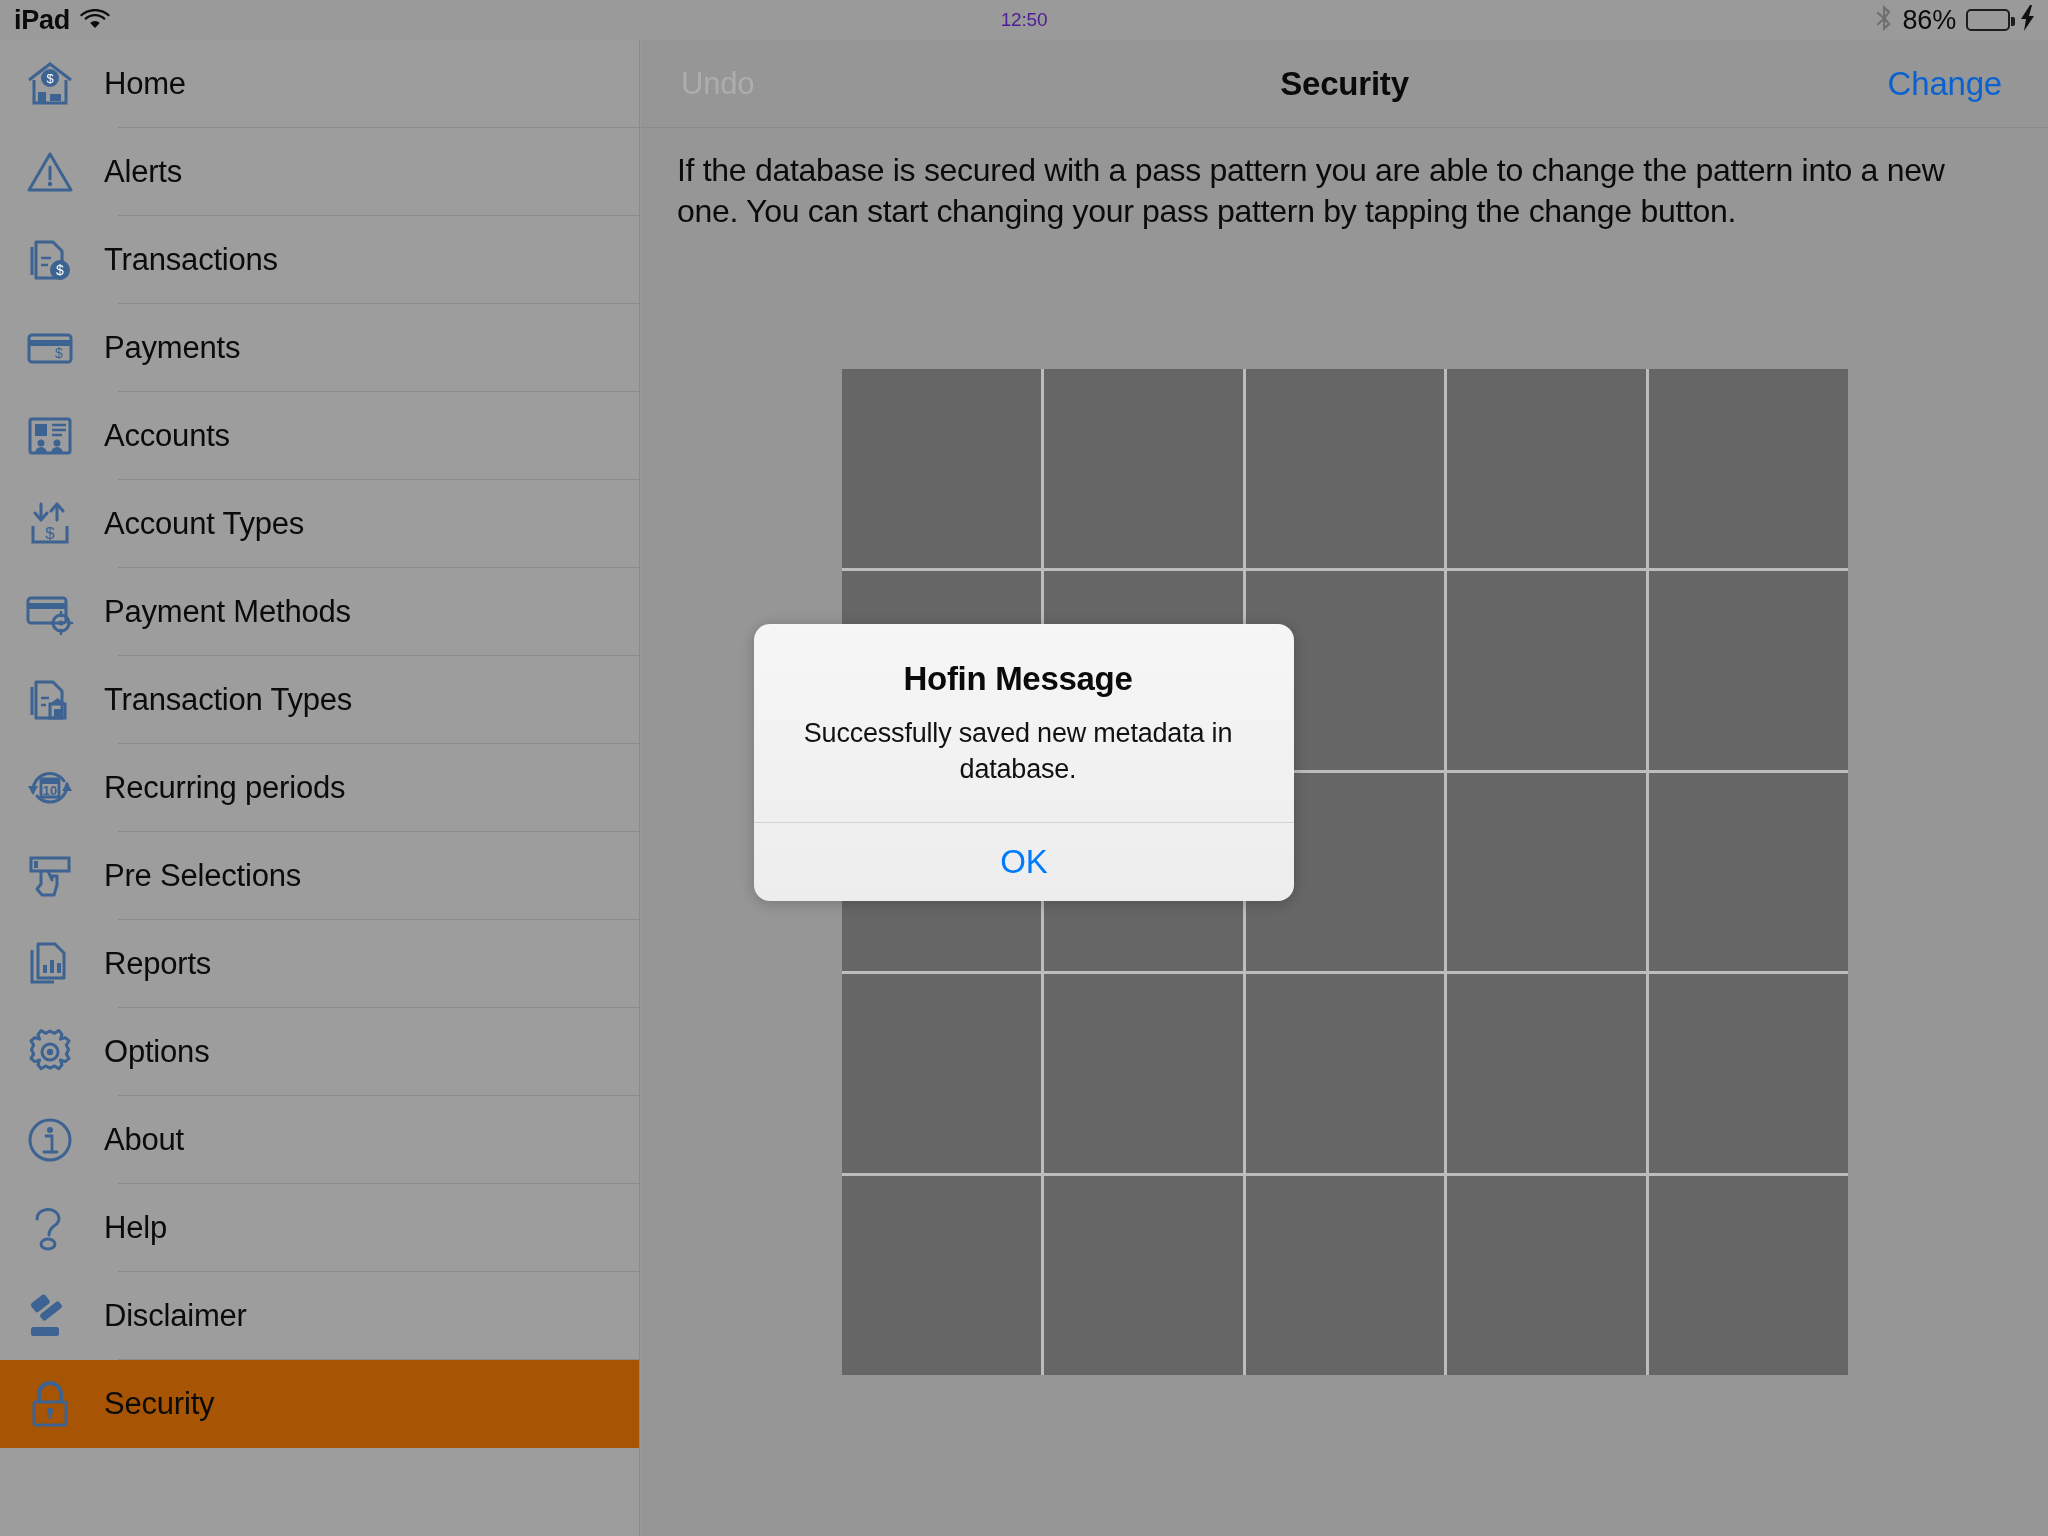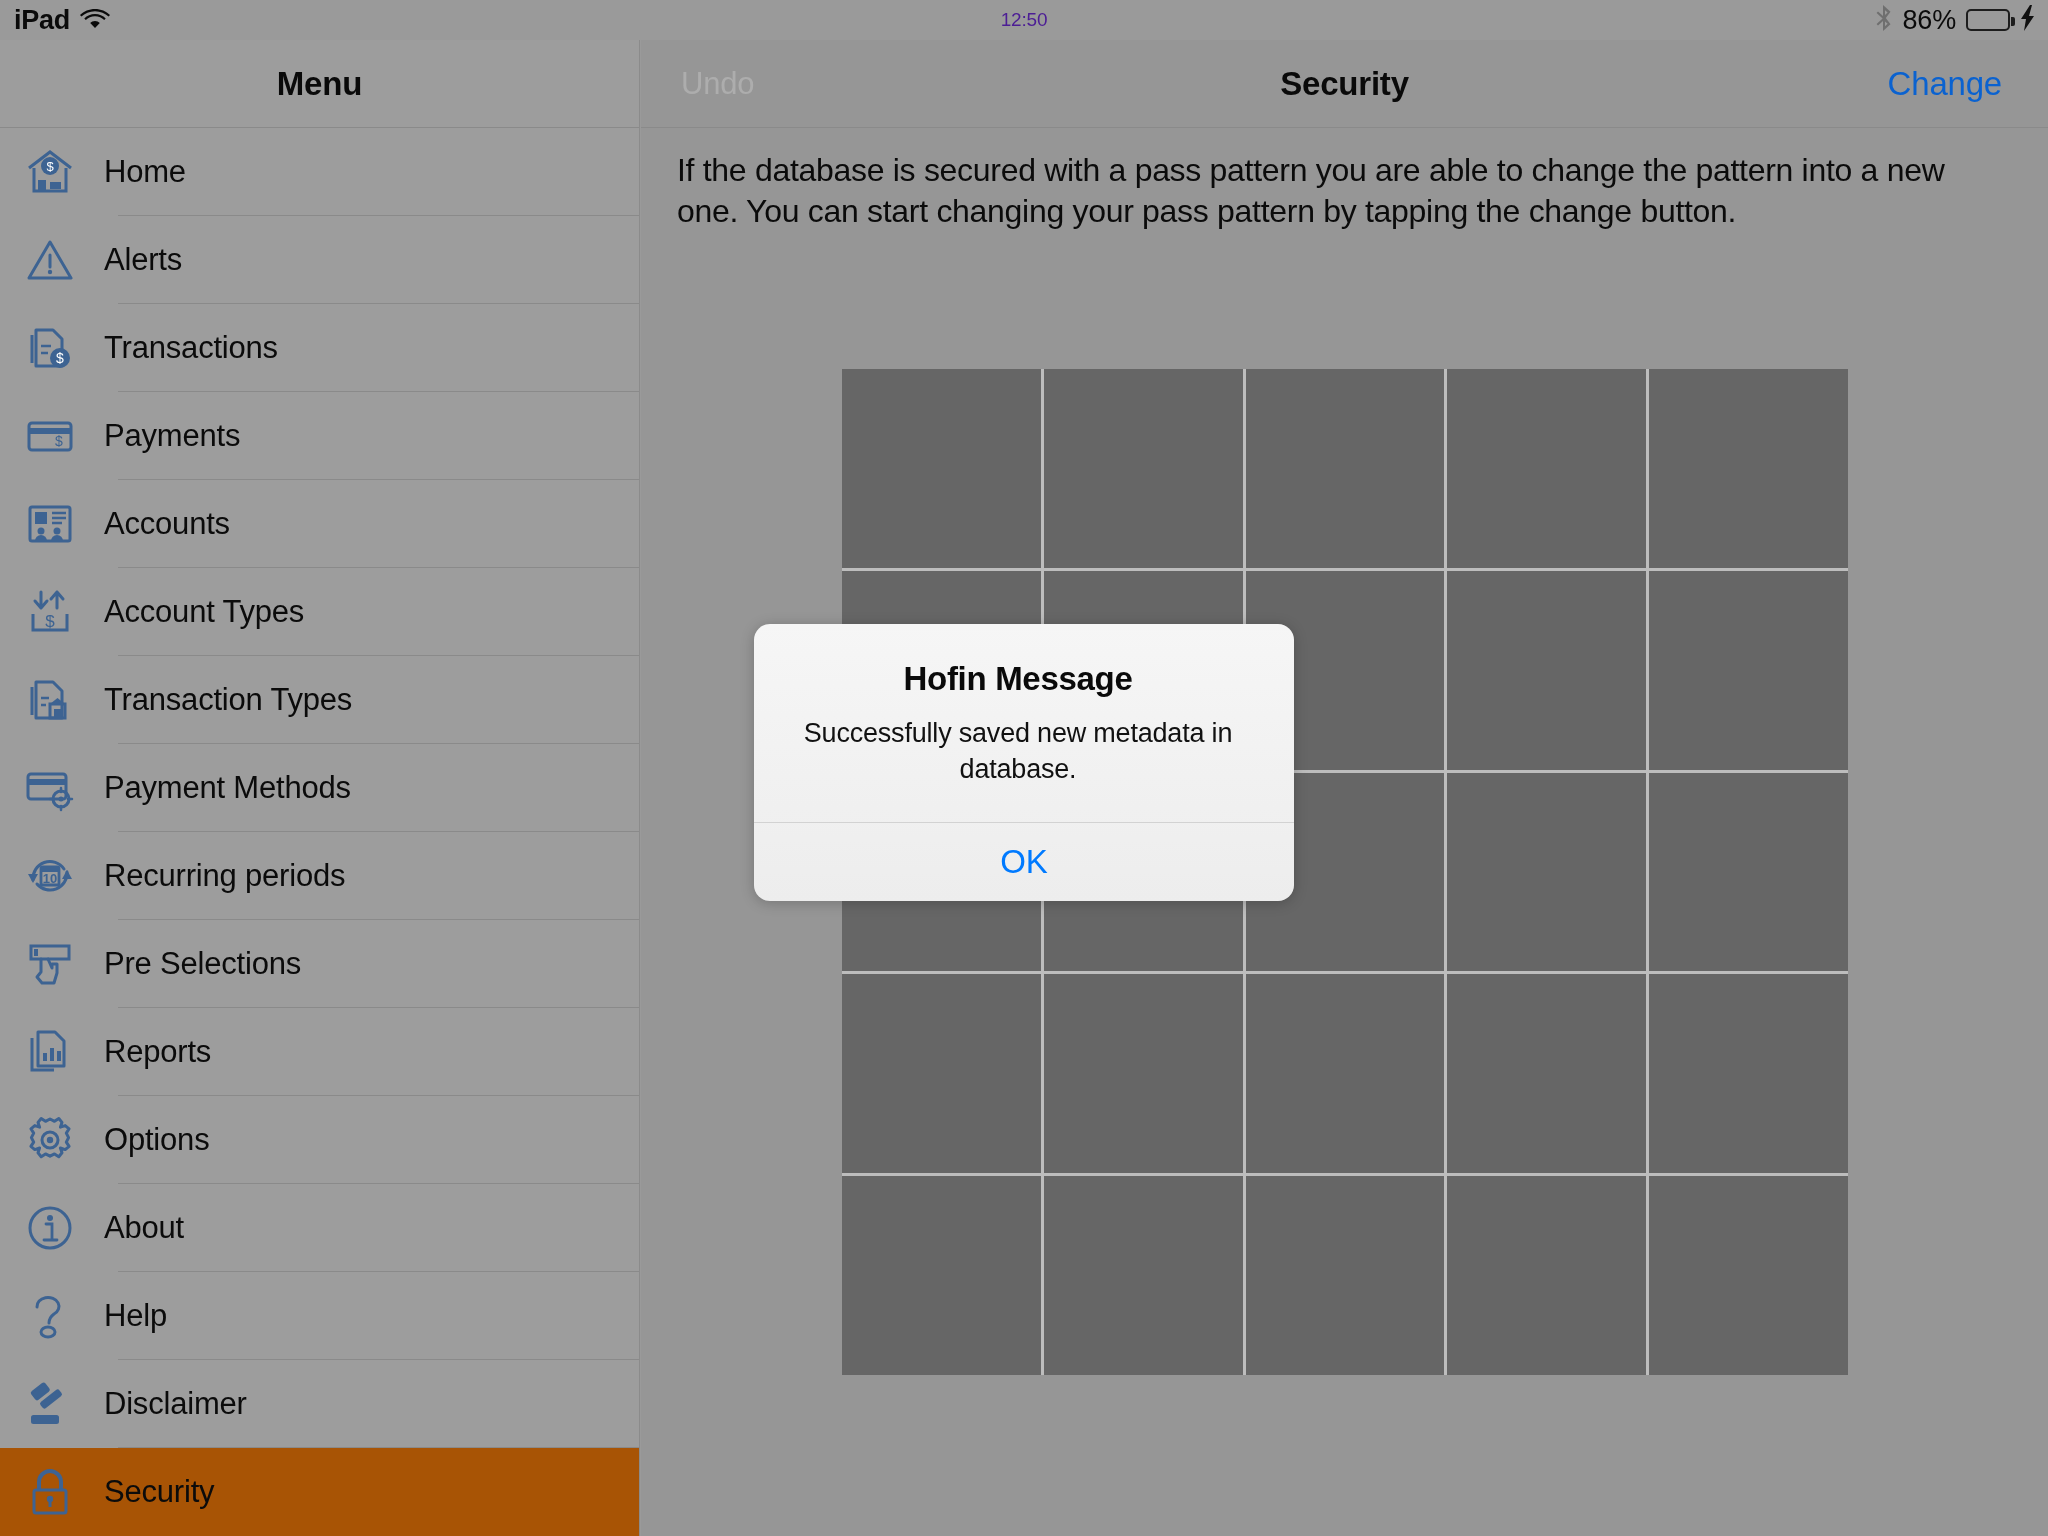--- a/index.html
+++ b/index.html
@@ -280,23 +280,20 @@
       </span>
       <span>
         <svg width="16" height="26" viewBox="0 0 16 26">
           <path d="M10 0L1 14h5l-2 12 10-15H9l3-11z" fill="#111"></path>
         </svg>
       </span>
     </div>
   </div>
 
   <div class="sidebar">
-    <div class="sidebar-header">
-      <span class="sidebar-title">Menu</span>
-    </div>
     <div class="menu-list">
 
       <div class="menu-row">
         <span class="menu-icon">
           <svg viewBox="0 0 52 52" fill="none" stroke="#3d6392" stroke-width="3">
             <path d="M5 22 L26 6 L47 22"></path>
             <path d="M10 22 L10 45 L42 45 L42 22"></path>
             <circle cx="26" cy="20" r="9" fill="#3d6392" stroke="none"></circle>
             <text x="26" y="25" font-size="13" fill="#fff" text-anchor="middle" stroke="none" font-family="Liberation Sans">$</text>
             <rect x="14" y="34" width="8" height="11" fill="#3d6392" stroke="none"></rect>
@@ -373,50 +370,50 @@
             <text x="26" y="41" font-size="17" fill="#3d6392" text-anchor="middle" stroke="none" font-family="Liberation Sans">$</text>
           </svg>
         </span>
         <span class="menu-label">Account Types</span>
         <span class="sep"></span>
       </div>
 
       <div class="menu-row">
         <span class="menu-icon">
           <svg viewBox="0 0 52 52" fill="none" stroke="#3d6392" stroke-width="3">
+            <rect x="4" y="12" width="38" height="25" rx="3"></rect>
+            <rect x="4" y="17" width="38" height="6" fill="#3d6392" stroke="none"></rect>
+            <circle cx="37" cy="37" r="8" stroke-width="3"></circle>
+            <circle cx="37" cy="37" r="2.5" fill="#3d6392" stroke="none"></circle>
+            <path d="M37 26 L37 30 M37 44 L37 48 M26 37 L30 37 M44 37 L48 37" stroke-width="2.5" stroke-linecap="round"></path>
+          </svg>
+        </span>
+        <span class="menu-label">Payment Methods</span>
+        <span class="sep"></span>
+      </div>
+
+      <div class="menu-row">
+        <span class="menu-icon">
+          <svg viewBox="0 0 52 52" fill="none" stroke="#3d6392" stroke-width="3">
             <path d="M12 8 L12 44 L38 44 L38 17 L29 8 Z" stroke-linejoin="round"></path>
             <path d="M8 13 L8 41"></path>
             <line x1="17" y1="24" x2="25" y2="24" stroke-width="2.5"></line>
             <line x1="17" y1="31" x2="22" y2="31" stroke-width="2.5"></line>
             <rect x="26" y="30" width="15" height="14" fill="none"></rect>
             <path d="M26 30 L33.5 24 L41 30" fill="#3d6392" stroke="none"></path>
             <rect x="30" y="35" width="7" height="9" fill="#3d6392" stroke="none"></rect>
           </svg>
         </span>
         <span class="menu-label">Transaction Types</span>
         <span class="sep"></span>
       </div>
 
       <div class="menu-row">
         <span class="menu-icon">
           <svg viewBox="0 0 52 52" fill="none" stroke="#3d6392" stroke-width="3">
-            <rect x="4" y="12" width="38" height="25" rx="3"></rect>
-            <rect x="4" y="17" width="38" height="6" fill="#3d6392" stroke="none"></rect>
-            <circle cx="37" cy="37" r="8" stroke-width="3"></circle>
-            <circle cx="37" cy="37" r="2.5" fill="#3d6392" stroke="none"></circle>
-            <path d="M37 26 L37 30 M37 44 L37 48 M26 37 L30 37 M44 37 L48 37" stroke-width="2.5" stroke-linecap="round"></path>
-          </svg>
-        </span>
-        <span class="menu-label">Payment Methods</span>
-        <span class="sep"></span>
-      </div>
-
-      <div class="menu-row">
-        <span class="menu-icon">
-          <svg viewBox="0 0 52 52" fill="none" stroke="#3d6392" stroke-width="3">
             <path d="M9 30 A17 17 0 0 1 40 19" stroke-linecap="round"></path>
             <path d="M43 22 A17 17 0 0 1 13 34" stroke-linecap="round"></path>
             <path d="M4 24 L9 33 L14 24 Z" fill="#3d6392" stroke="none"></path>
             <path d="M48 29 L43 20 L38 29 Z" fill="#3d6392" stroke="none"></path>
             <rect x="17" y="17" width="18" height="18" rx="1.5" stroke-width="2.8"></rect>
             <rect x="17" y="17" width="18" height="5" fill="#3d6392" stroke="none"></rect>
             <text x="26" y="33" font-size="13" font-weight="bold" fill="#3d6392" text-anchor="middle" stroke="none" font-family="Liberation Sans">10</text>
           </svg>
         </span>
         <span class="menu-label">Recurring periods</span>

